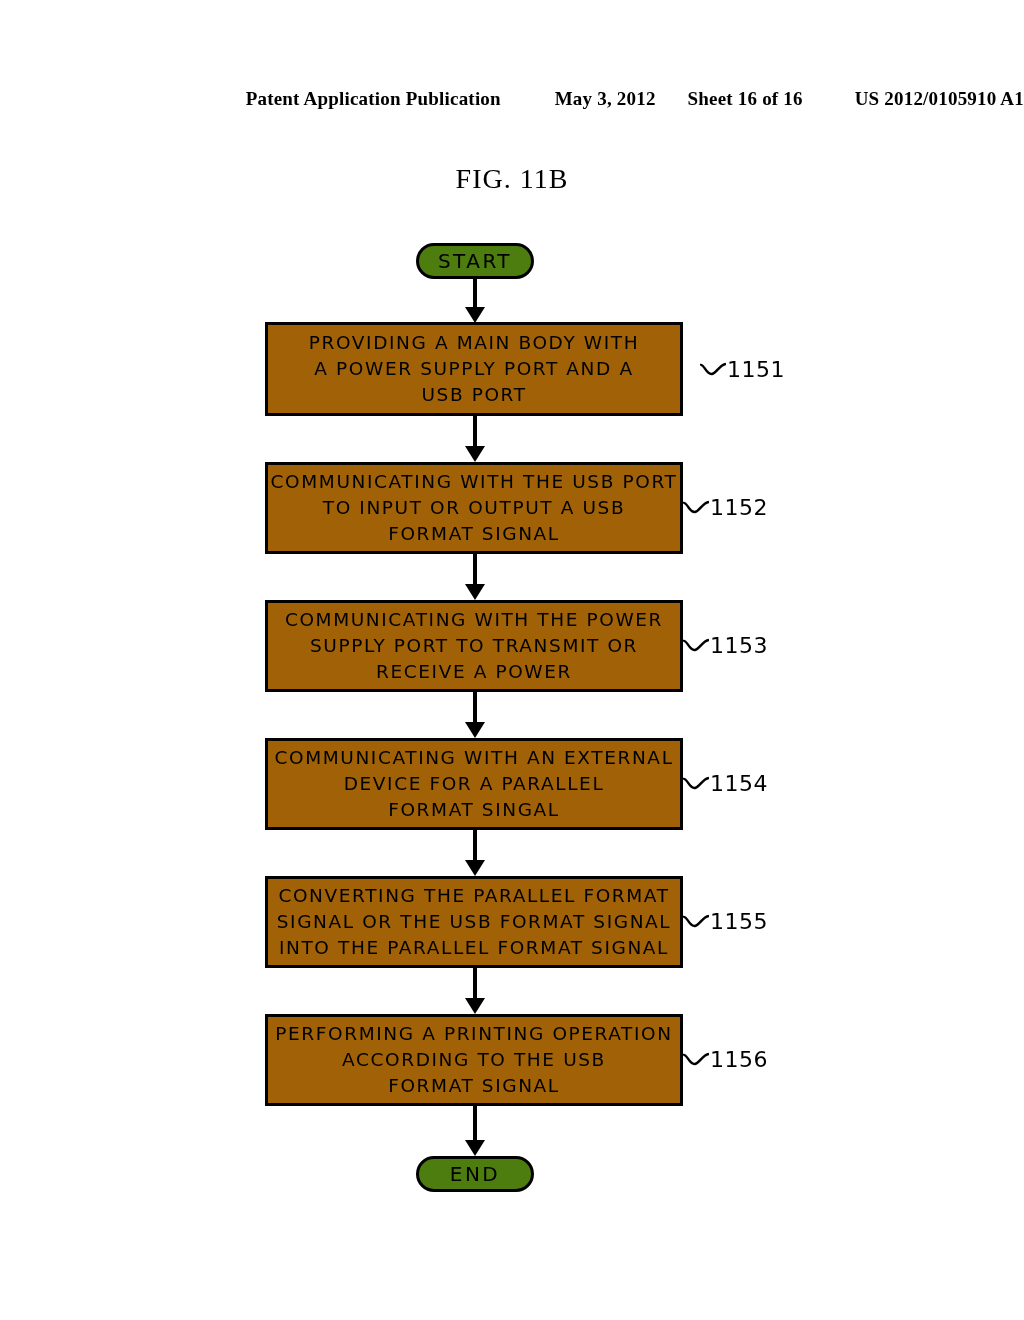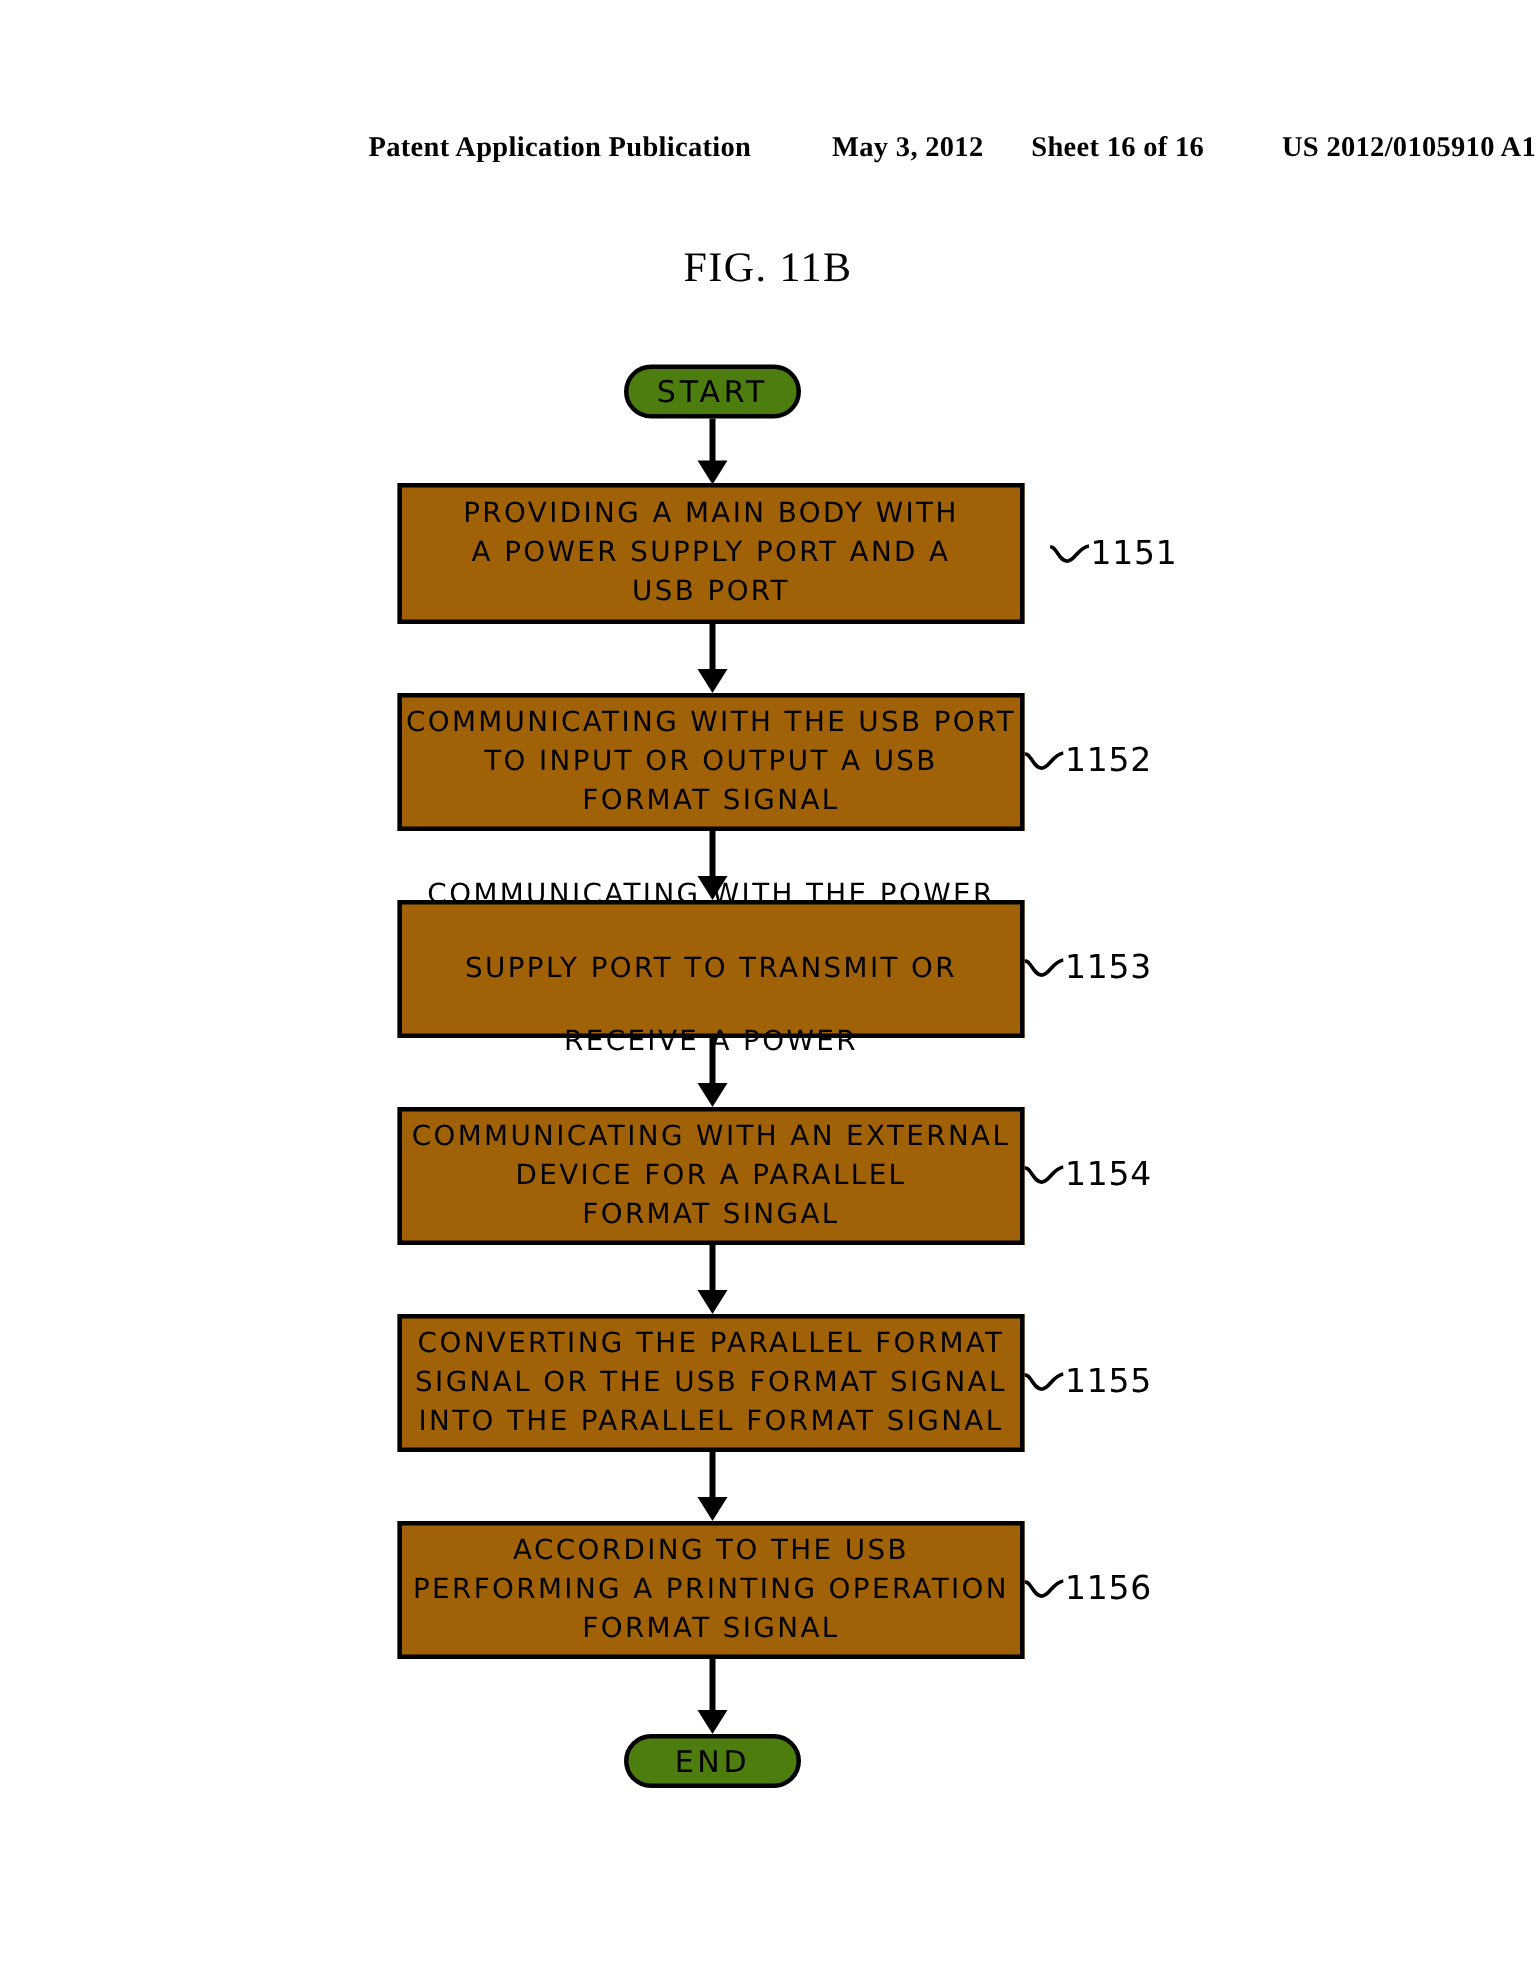--- a/index.html
+++ b/index.html
@@ -188,21 +188,21 @@
       <path d="M0,4 C4,2 6,14 12,13 C17,12 19,4 26,3" fill="none" stroke="#000" stroke-width="2.4"></path>
     </svg>
     <span class="num">1152</span>
   </div>
 
   <div class="conn" style="left:463px; top:554px; height:46px;">
     <div class="stem" style="height:32px;"></div>
     <div class="head"></div>
   </div>
 
-  <div class="pbox" style="left:265px; top:600px; width:418px; height:92px;gap:23px;">
+  <div class="pbox" style="left:265px; top:600px; width:418px; height:92px;">
     <div class="line">COMMUNICATING WITH THE POWER</div>
     <div class="line">SUPPLY PORT TO TRANSMIT OR</div>
     <div class="line">RECEIVE A POWER</div>
   </div>
   <div class="refnum" style="left:683px; top:631px;">
     <svg class="squiggle" viewBox="0 0 26 18">
       <path d="M0,4 C4,2 6,14 12,13 C17,12 19,4 26,3" fill="none" stroke="#000" stroke-width="2.4"></path>
     </svg>
     <span class="num">1153</span>
   </div>
@@ -240,22 +240,22 @@
     </svg>
     <span class="num">1155</span>
   </div>
 
   <div class="conn" style="left:463px; top:968px; height:46px;">
     <div class="stem" style="height:32px;"></div>
     <div class="head"></div>
   </div>
 
   <div class="pbox" style="left:265px; top:1014px; width:418px; height:92px;">
+    <div class="line">PERFORMING A PRINTING OPERATION</div>
     <div class="line">ACCORDING TO THE USB</div>
-    <div class="line">PERFORMING A PRINTING OPERATION</div>
     <div class="line">FORMAT SIGNAL</div>
   </div>
   <div class="refnum" style="left:683px; top:1045px;">
     <svg class="squiggle" viewBox="0 0 26 18">
       <path d="M0,4 C4,2 6,14 12,13 C17,12 19,4 26,3" fill="none" stroke="#000" stroke-width="2.4"></path>
     </svg>
     <span class="num">1156</span>
   </div>
 
   <div class="conn" style="left:463px; top:1106px; height:50px;">

